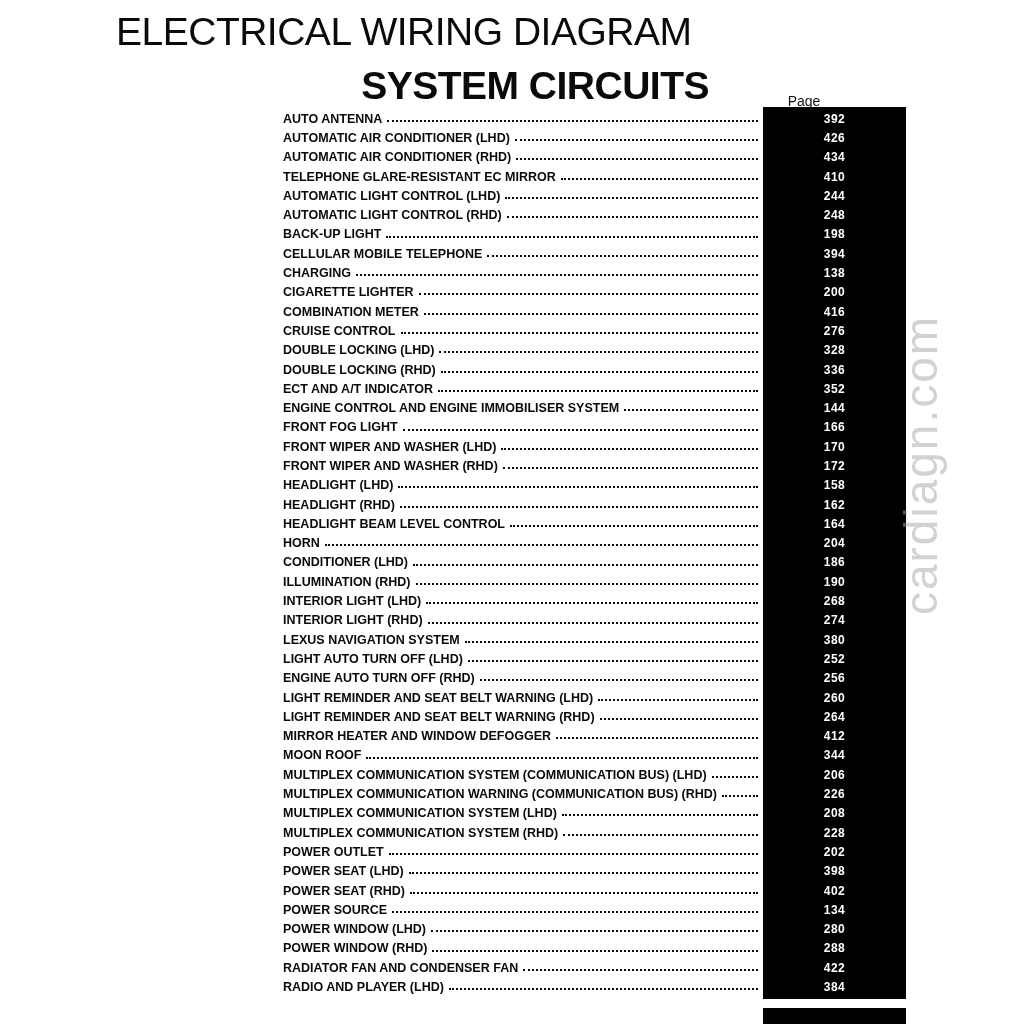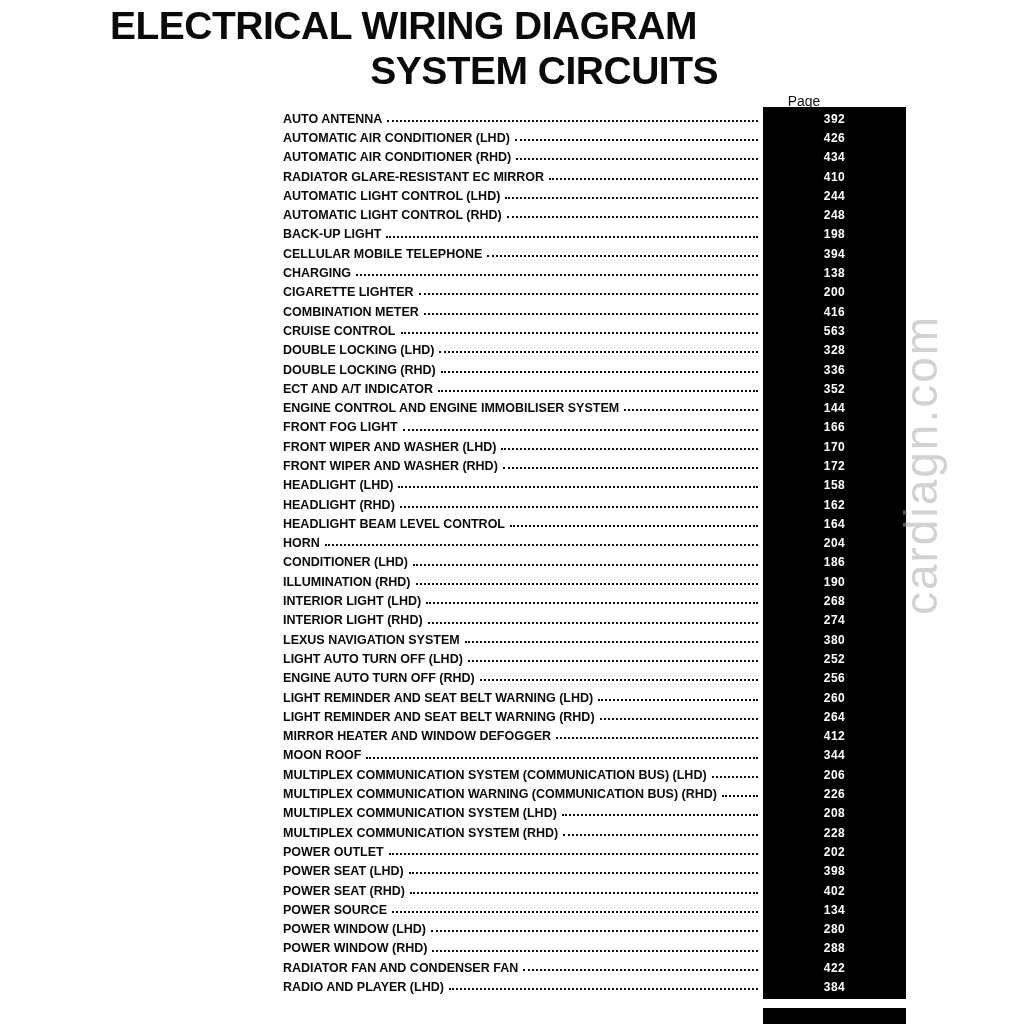--- a/index.html
+++ b/index.html
@@ -18,33 +18,33 @@
     background:#ffffff;
   }
   .title-block{
     position:absolute;
     top:4px;
     left:108px;
     width:618px;
   }
   .title-line1{
     font-size:39px;
-    font-weight:700;
+    font-weight:400;
     letter-spacing:-0.5px;
     color:#0a0a0a;
-    margin:2px;
+    margin:8px;
     line-height:1.05;
     white-space:nowrap;
   }
   .title-line2{
     font-size:39px;
     font-weight:800;
     letter-spacing:-0.5px;
     color:#0a0a0a;
-    margin:4px;
+    margin:13px;
     line-height:1.05;
     text-align:right;
     padding-right:4px;
     white-space:nowrap;
   }
   .page-col-header{
     position:absolute;
     top:93px;
     left:764px;
     width:80px;
@@ -135,21 +135,21 @@
         <span class="label">AUTOMATIC AIR CONDITIONER (LHD)</span>
         <span class="leader"></span>
         <span class="pagebox">426</span>
       </div>
       <div class="row">
         <span class="label">AUTOMATIC AIR CONDITIONER (RHD)</span>
         <span class="leader"></span>
         <span class="pagebox">434</span>
       </div>
       <div class="row">
-        <span class="label">RADIATOR GLARE-RESISTANT EC MIRROR</span>
+        <span class="label">TELEPHONE GLARE-RESISTANT EC MIRROR</span>
         <span class="leader"></span>
         <span class="pagebox">410</span>
       </div>
       <div class="row">
         <span class="label">AUTOMATIC LIGHT CONTROL (LHD)</span>
         <span class="leader"></span>
         <span class="pagebox">244</span>
       </div>
       <div class="row">
         <span class="label">AUTOMATIC LIGHT CONTROL (RHD)</span>
@@ -177,21 +177,21 @@
         <span class="pagebox">200</span>
       </div>
       <div class="row">
         <span class="label">COMBINATION METER</span>
         <span class="leader"></span>
         <span class="pagebox">416</span>
       </div>
       <div class="row">
         <span class="label">CRUISE CONTROL</span>
         <span class="leader"></span>
-        <span class="pagebox">563</span>
+        <span class="pagebox">276</span>
       </div>
       <div class="row">
         <span class="label">DOUBLE LOCKING (LHD)</span>
         <span class="leader"></span>
         <span class="pagebox">328</span>
       </div>
       <div class="row">
         <span class="label">DOUBLE LOCKING (RHD)</span>
         <span class="leader"></span>
         <span class="pagebox">336</span>

